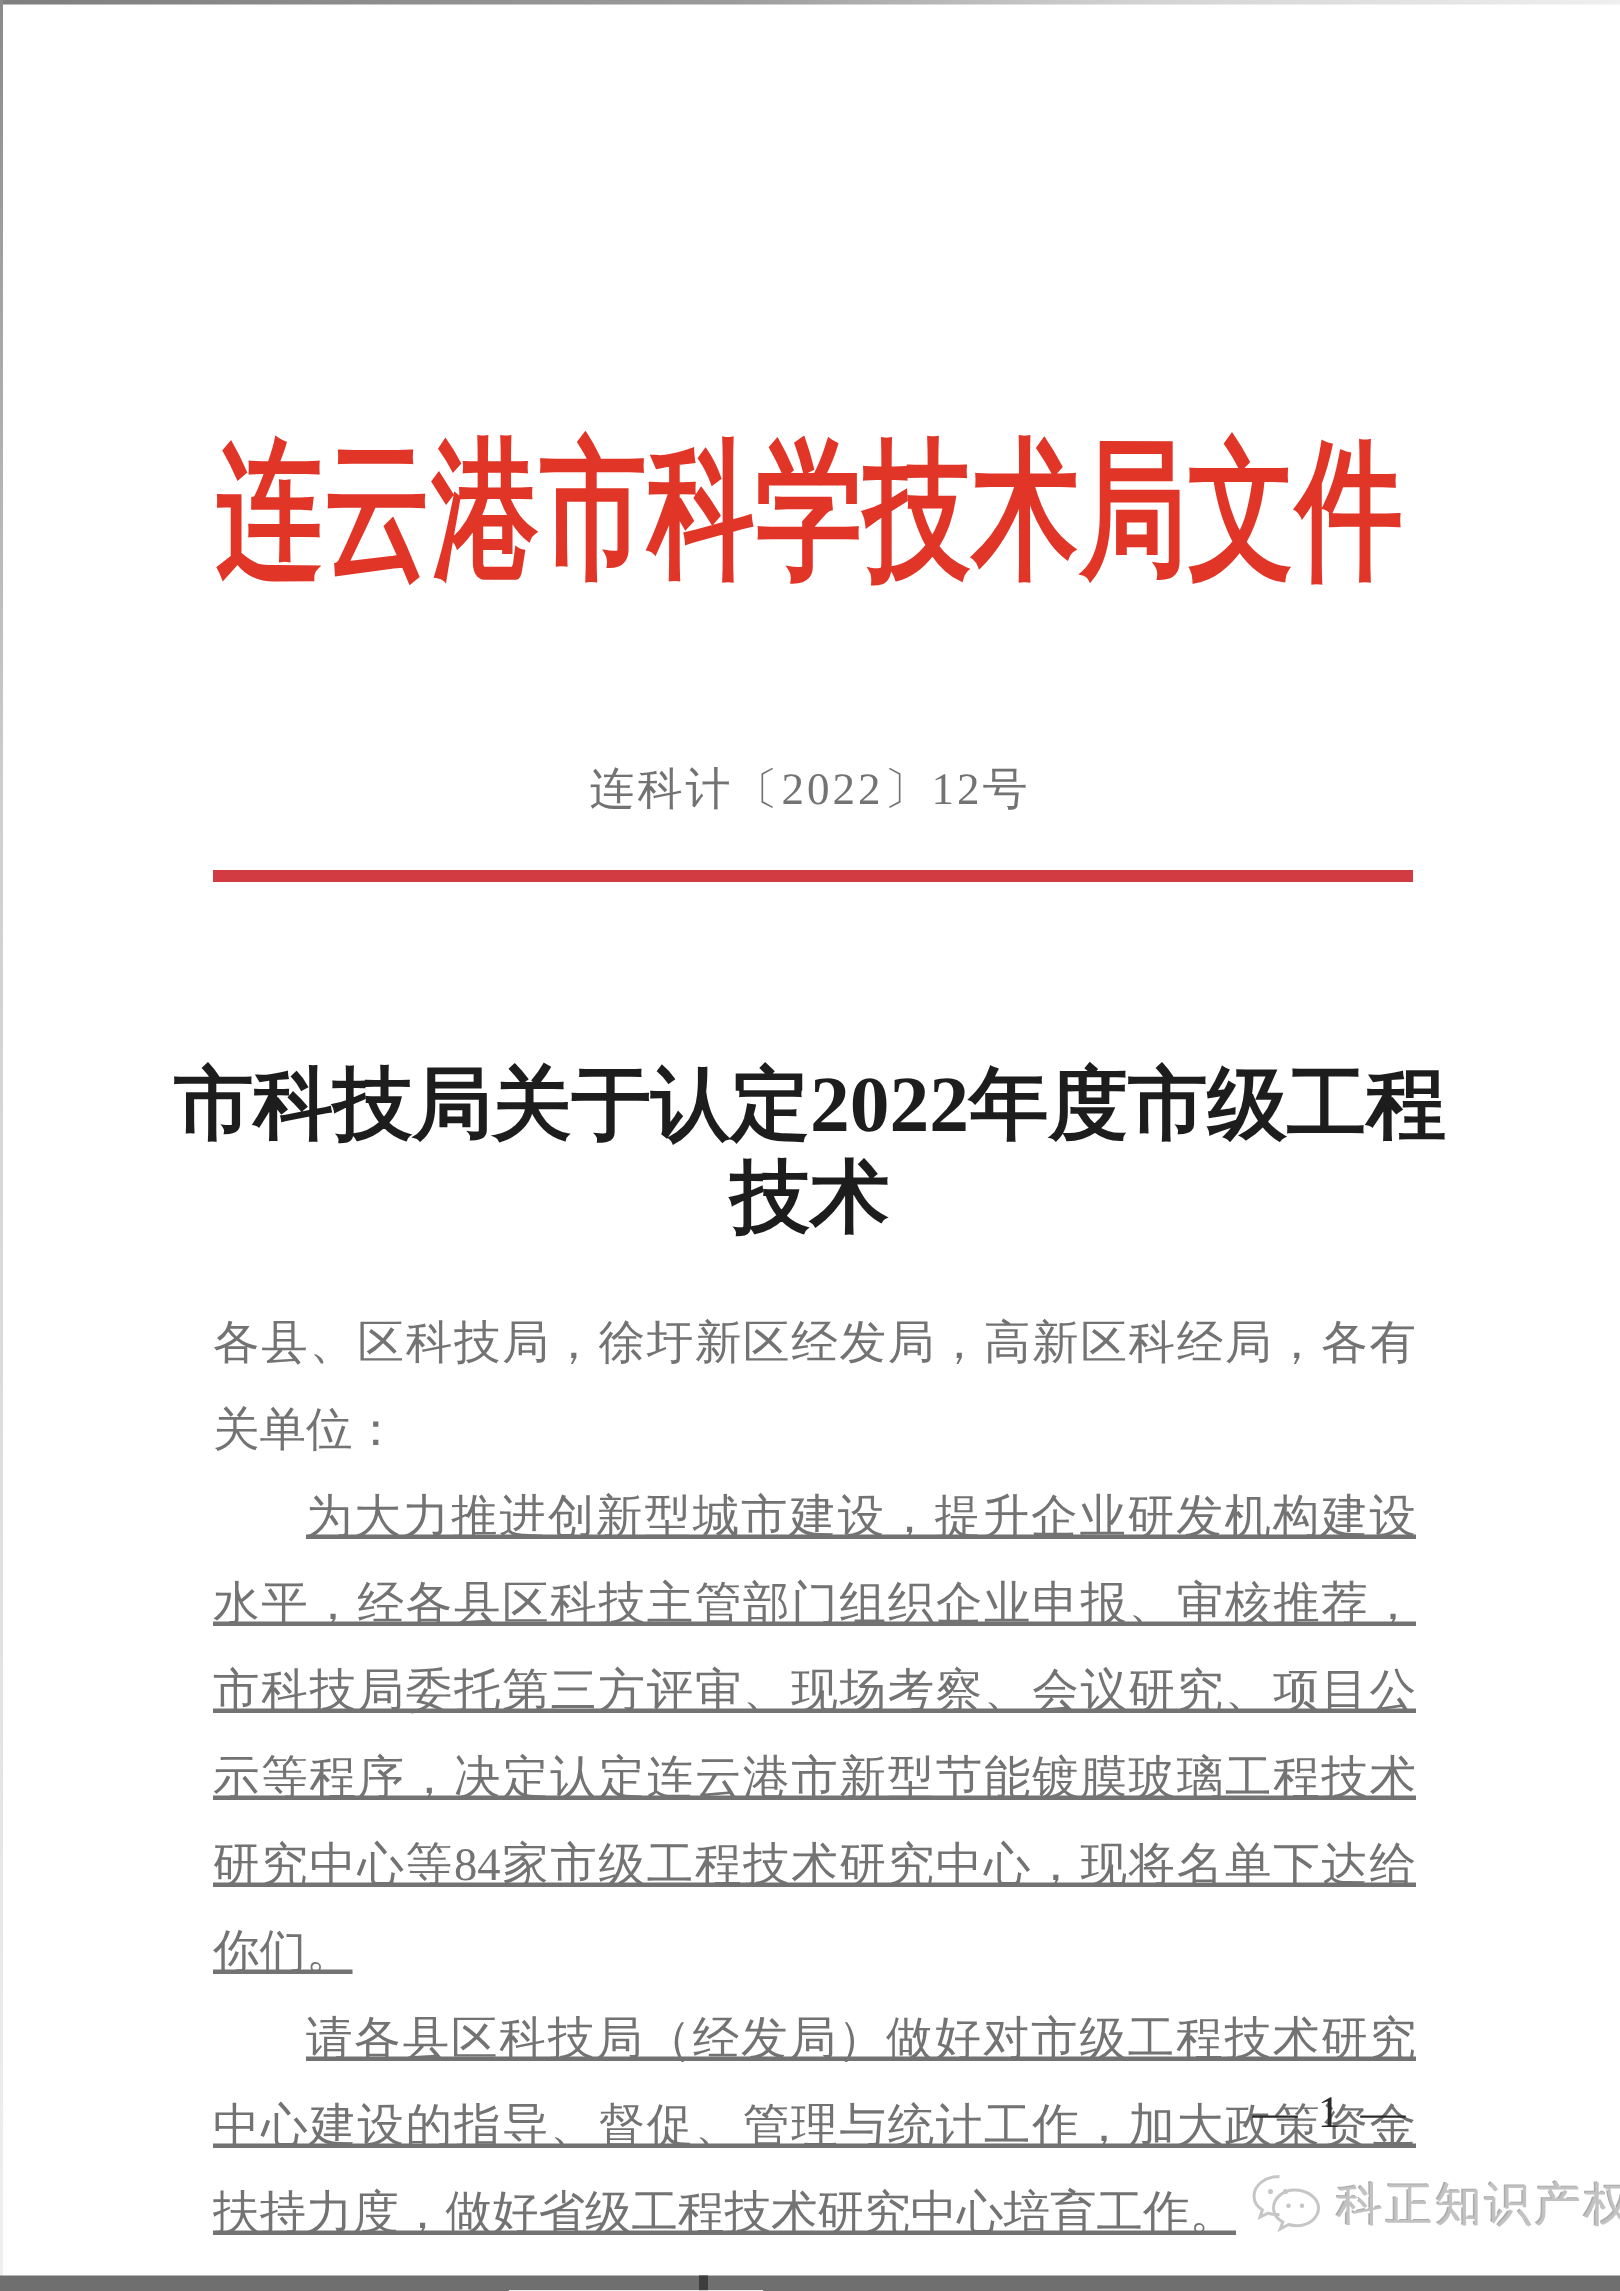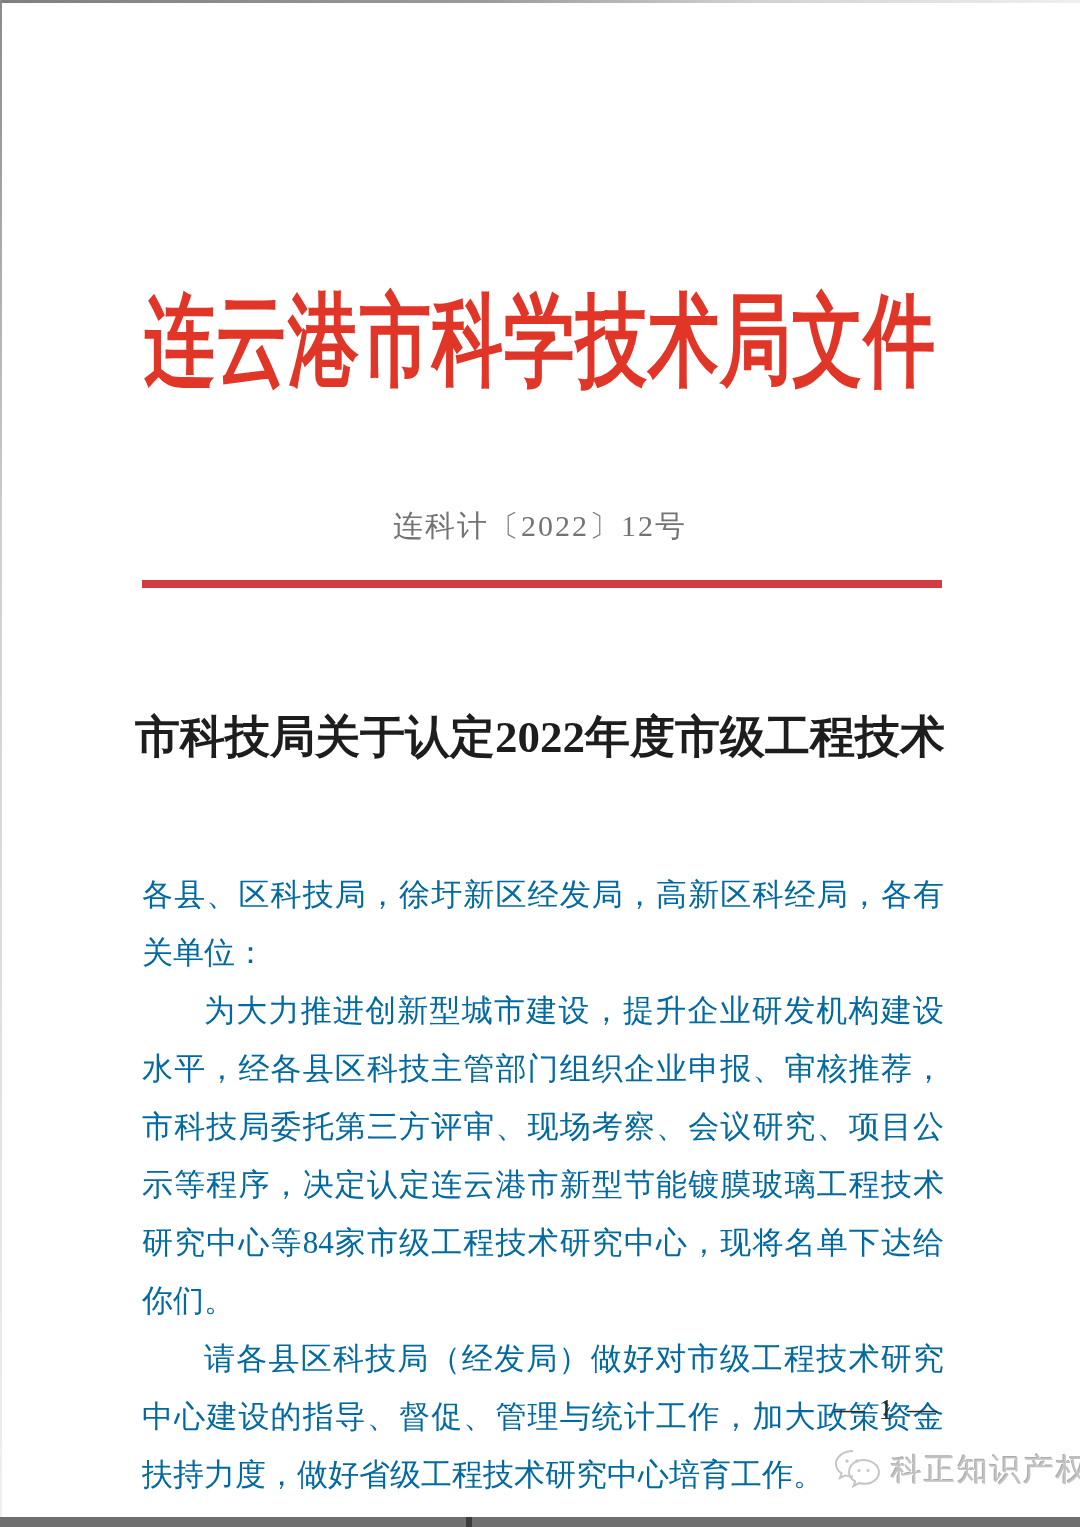--- a/index.html
+++ b/index.html
@@ -55,34 +55,34 @@
   
   .red-rule {
     position: absolute; top: 580px; left: 142px; width: 800px; height: 8px;
     background: #d23b41;
   }
   
   .doc-title {
     position: absolute; top: 706px; left: 90px; right: 90px;
     text-align: center;
     font-weight: bold;
-    font-size: 45px;
+    font-size: 53px;
     line-height: 62px;
     color: #1d1d1d;
     letter-spacing: 0px;
   }
   
   .doc-body {
     position: absolute; top: 866px; left: 142px; width: 802px;
     font-size: 31px;
     line-height: 58px;
     text-align: justify;
-    color: #0369a1;
+    color: #737373;
   }
-  .doc-body p.indent { text-indent: 2em; }
+  .doc-body p.indent { text-indent: 2em; text-decoration: underline; }
   
   .page-number {
     position: absolute; top: 1392px; right: 140px;
     font-size: 30px;
     letter-spacing: 3px;
     color: #2b2b2b;
   }
   
   .watermark {
     position: absolute; top: 1448px; left: 833px;

